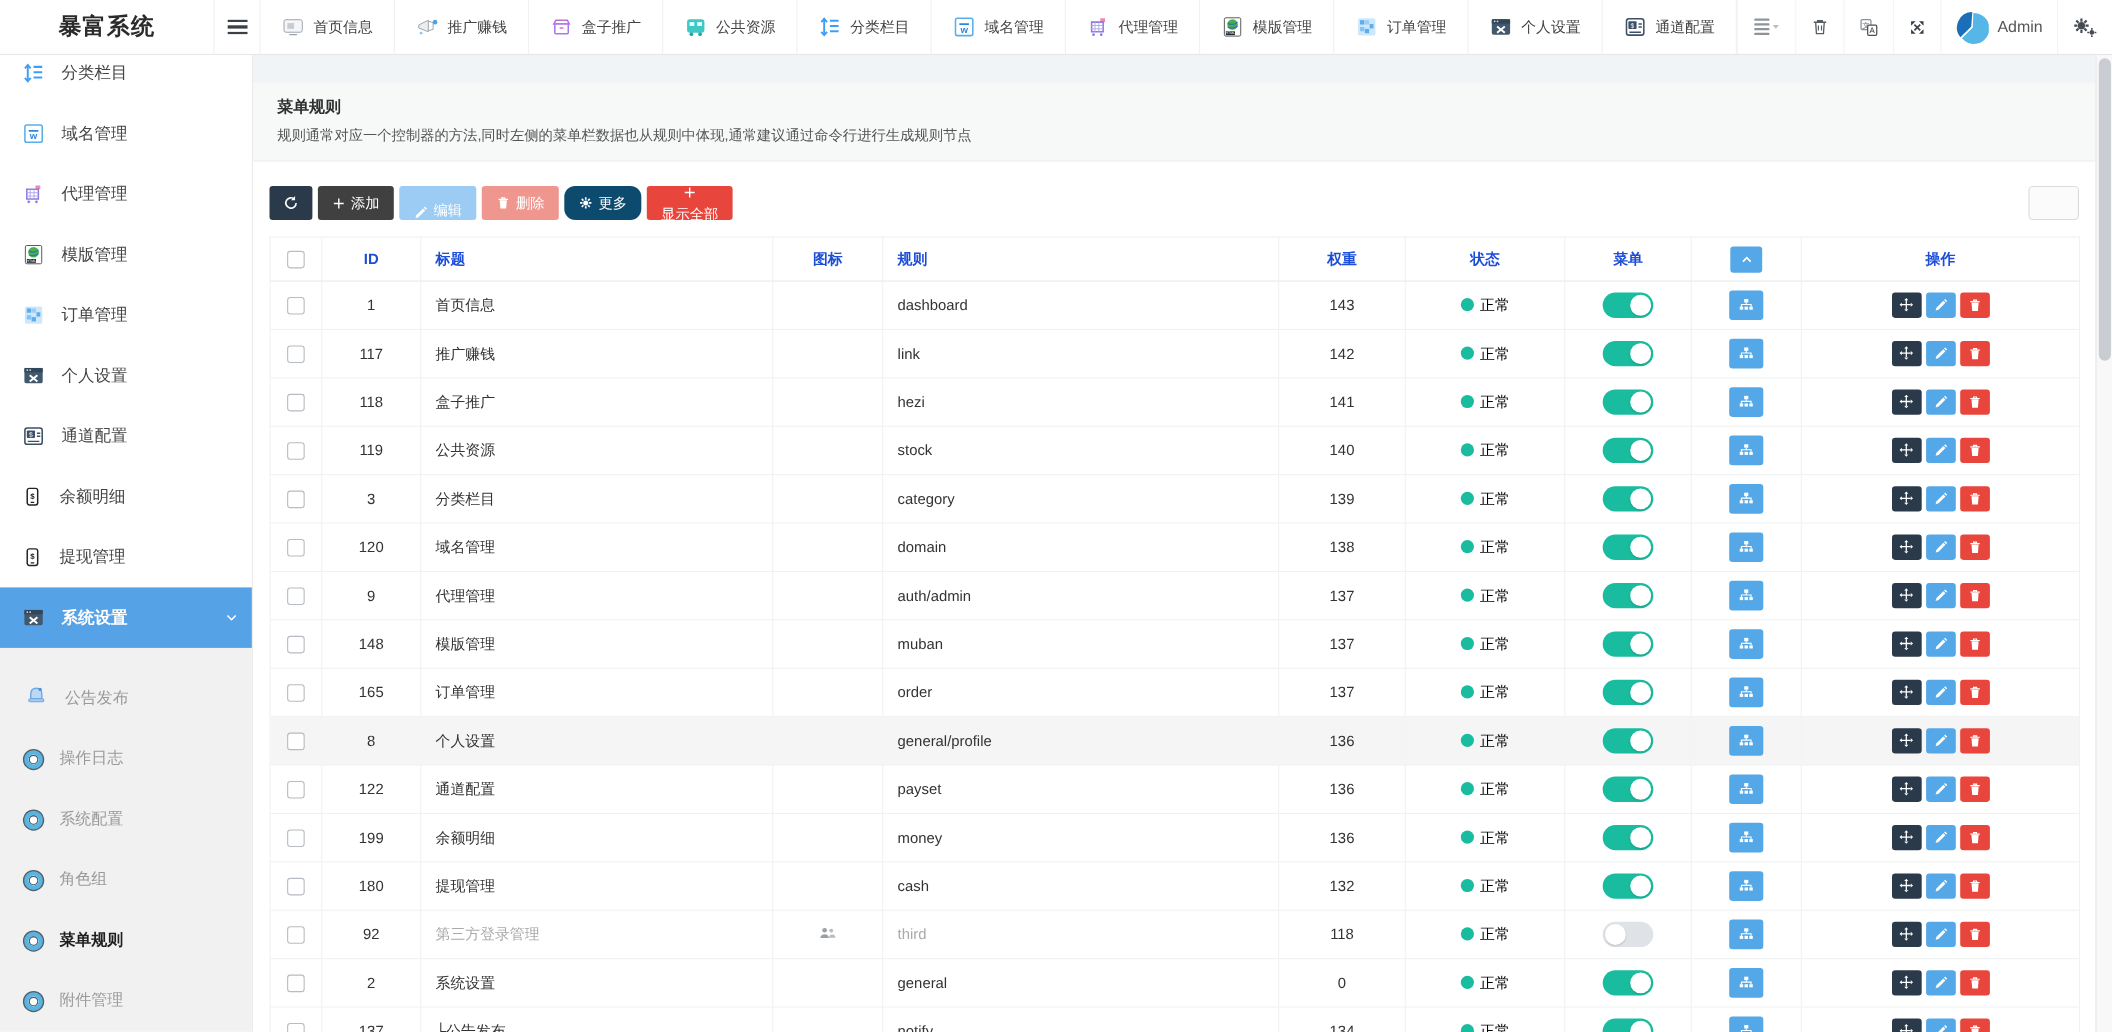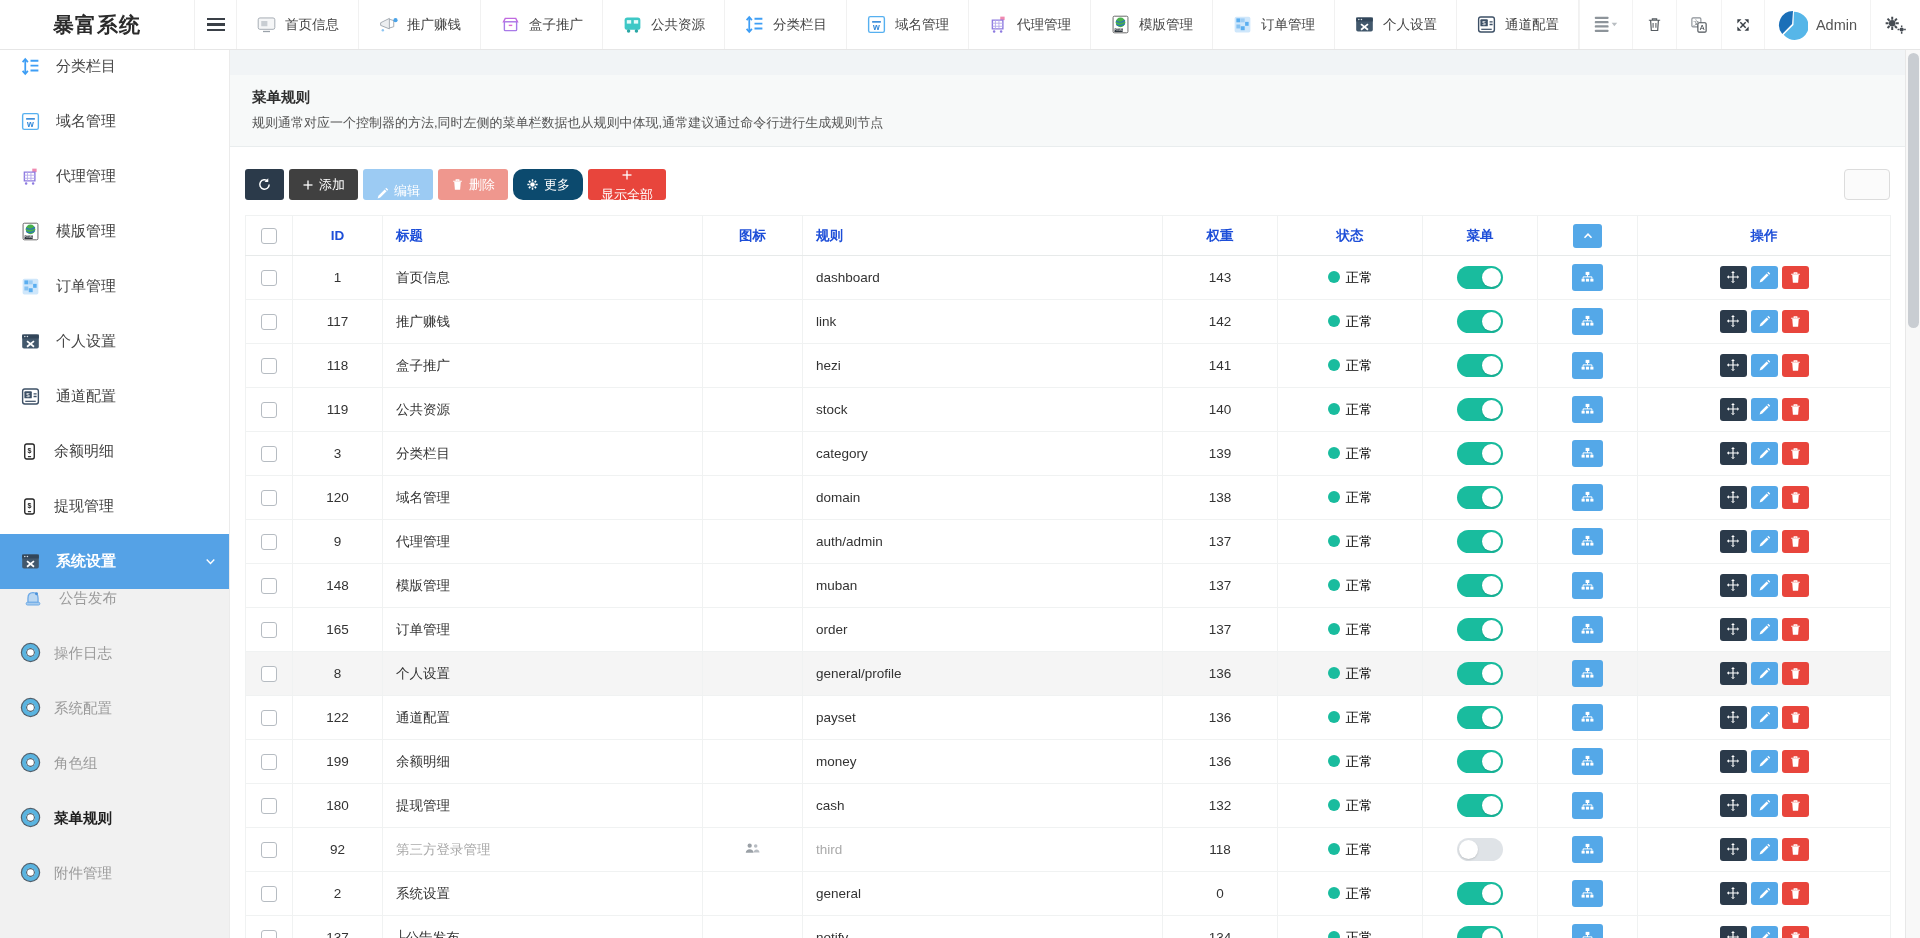--- a/index.html
+++ b/index.html
@@ -27,21 +27,21 @@
 
   
   .sidebar { position:fixed; top:50px; left:0; width:230px; height:888px; background:#fff;
     border-right:1px solid #ebebeb; overflow:hidden; z-index:20; }
   .side-menu { list-style:none; margin-top:-11px; }
   .side-item { height:55px; display:flex; align-items:center; gap:15px; padding:0 12px 0 20px;
     font-size:15px; color:#444; cursor:pointer; position:relative; }
   .side-item .lbl { flex:1; }
   .side-item.active { background:#55a2e6; color:#fff; font-weight:bold; }
   .submenu { list-style:none; background:#f1f1f1; padding-bottom:400px; }
-  .sub-item { height:55px; display:flex; align-items:flex-start; gap:15px; padding:0 12px 0 22px;
+  .sub-item { height:55px; display:flex; align-items:flex-end; gap:15px; padding:0 12px 0 22px;
     font-size:14.5px; color:#9a9a9a; cursor:pointer; }
   .sub-item.active { color:#1f1f1f; font-weight:bold; }
   .ring { display:inline-block; width:17px; height:17px; border-radius:50%;
     border:4px solid #5ab4e0; background:#fff; box-shadow:0 0 0 1.2px #53606c, inset 0 0 0 1.2px #53606c; }
 
   
   .main { position:fixed; left:230px; top:50px; width:1675px; height:888px; }
   .page-head { margin-top:25px; background:#f7f9f9; border-bottom:1px solid #e9edee; padding:13px 22px 14px 22px; }
   .page-head h2 { font-size:14.5px; color:#2f2f2f; margin-bottom:7px; }
   .page-head p { font-size:13px; color:#555; }

